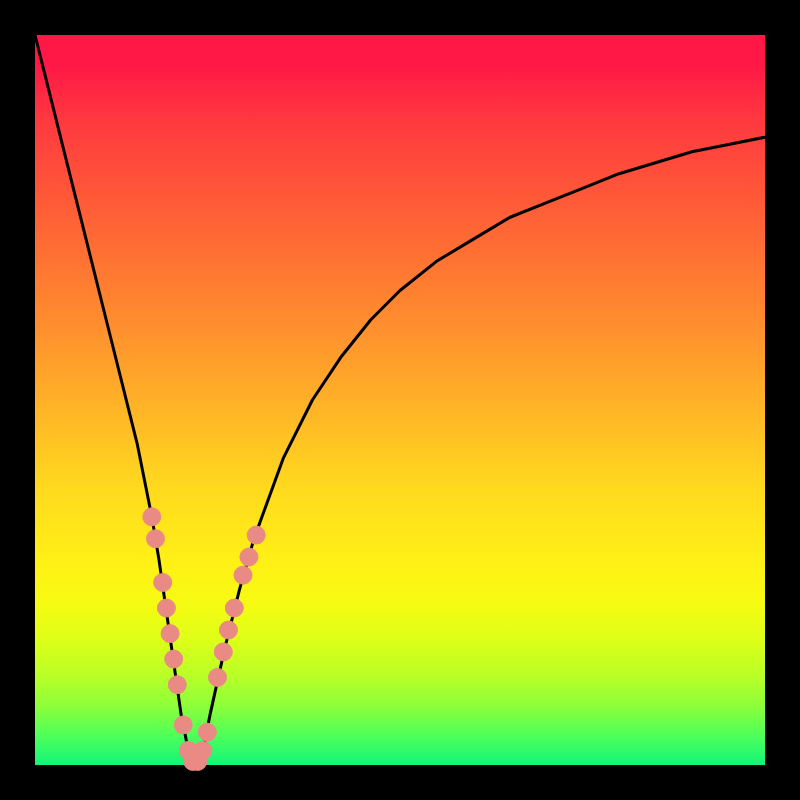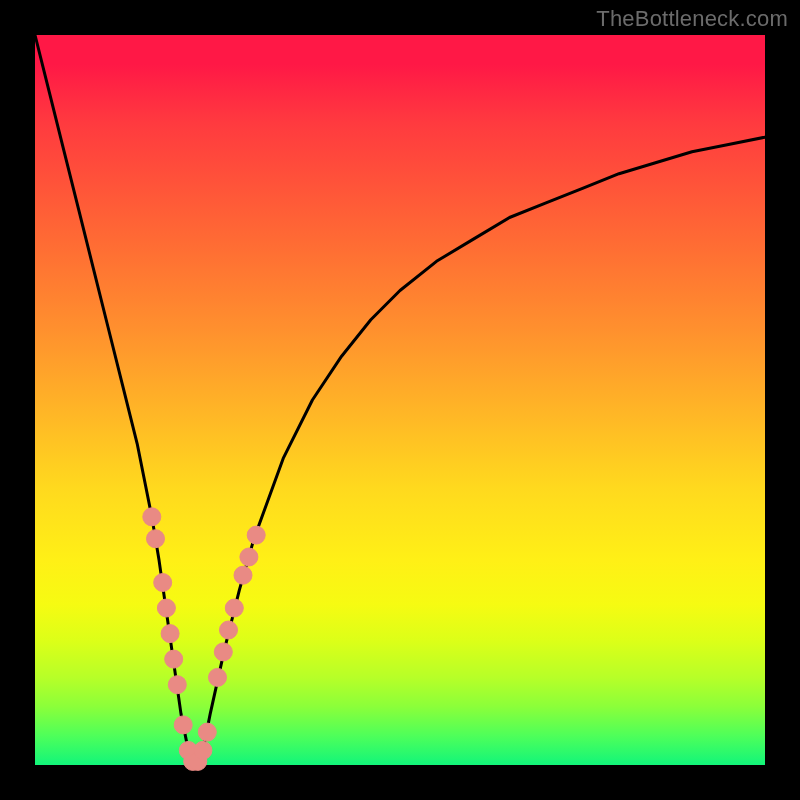--- a/index.html
+++ b/index.html
@@ -60,21 +60,20 @@
     top: 0;
     width: 730px;
     height: 730px;
     overflow: visible;
   }
 </style>
 </head>
 <body>
 
 <div class="frame">
-  <div class="watermark">TheBottleneck.com</div>
   <div class="plot">
     <svg class="curve" viewBox="0 0 730 730">
       <path id="curve-path" fill="none" stroke-width="3" stroke-linecap="round" stroke-linejoin="round" d="M0.0 0.0 L14.6 58.4 L29.2 116.8 L43.8 175.2 L58.4 233.6 L73.0 292.0 L87.6 350.4 L102.2 408.8 L116.8 481.8 L124.1 525.6 L131.4 576.7 L138.7 627.8 L146.0 678.9 L153.3 715.4 L160.6 730.0 L167.9 715.4 L175.2 678.9 L189.8 613.2 L204.4 554.8 L219.0 503.7 L248.2 423.4 L277.4 365.0 L306.6 321.2 L335.8 284.7 L365.0 255.5 L401.5 226.3 L438.0 204.4 L474.5 182.5 L511.0 167.9 L547.5 153.3 L584.0 138.7 L620.5 127.8 L657.0 116.8 L693.5 109.5 L730.0 102.2" stroke="#000000"></path>
       <g id="dots">
           <circle cx="116.8" cy="481.8" r="9" fill="#e98a84" stroke="#e98a84"></circle>
           <circle cx="120.5" cy="503.7" r="9" fill="#e98a84" stroke="#e98a84"></circle>
           <circle cx="127.7" cy="547.5" r="9" fill="#e98a84" stroke="#e98a84"></circle>
           <circle cx="131.4" cy="573.0" r="9" fill="#e98a84" stroke="#e98a84"></circle>
           <circle cx="135.1" cy="598.6" r="9" fill="#e98a84" stroke="#e98a84"></circle>
           <circle cx="138.7" cy="624.1" r="9" fill="#e98a84" stroke="#e98a84"></circle>

